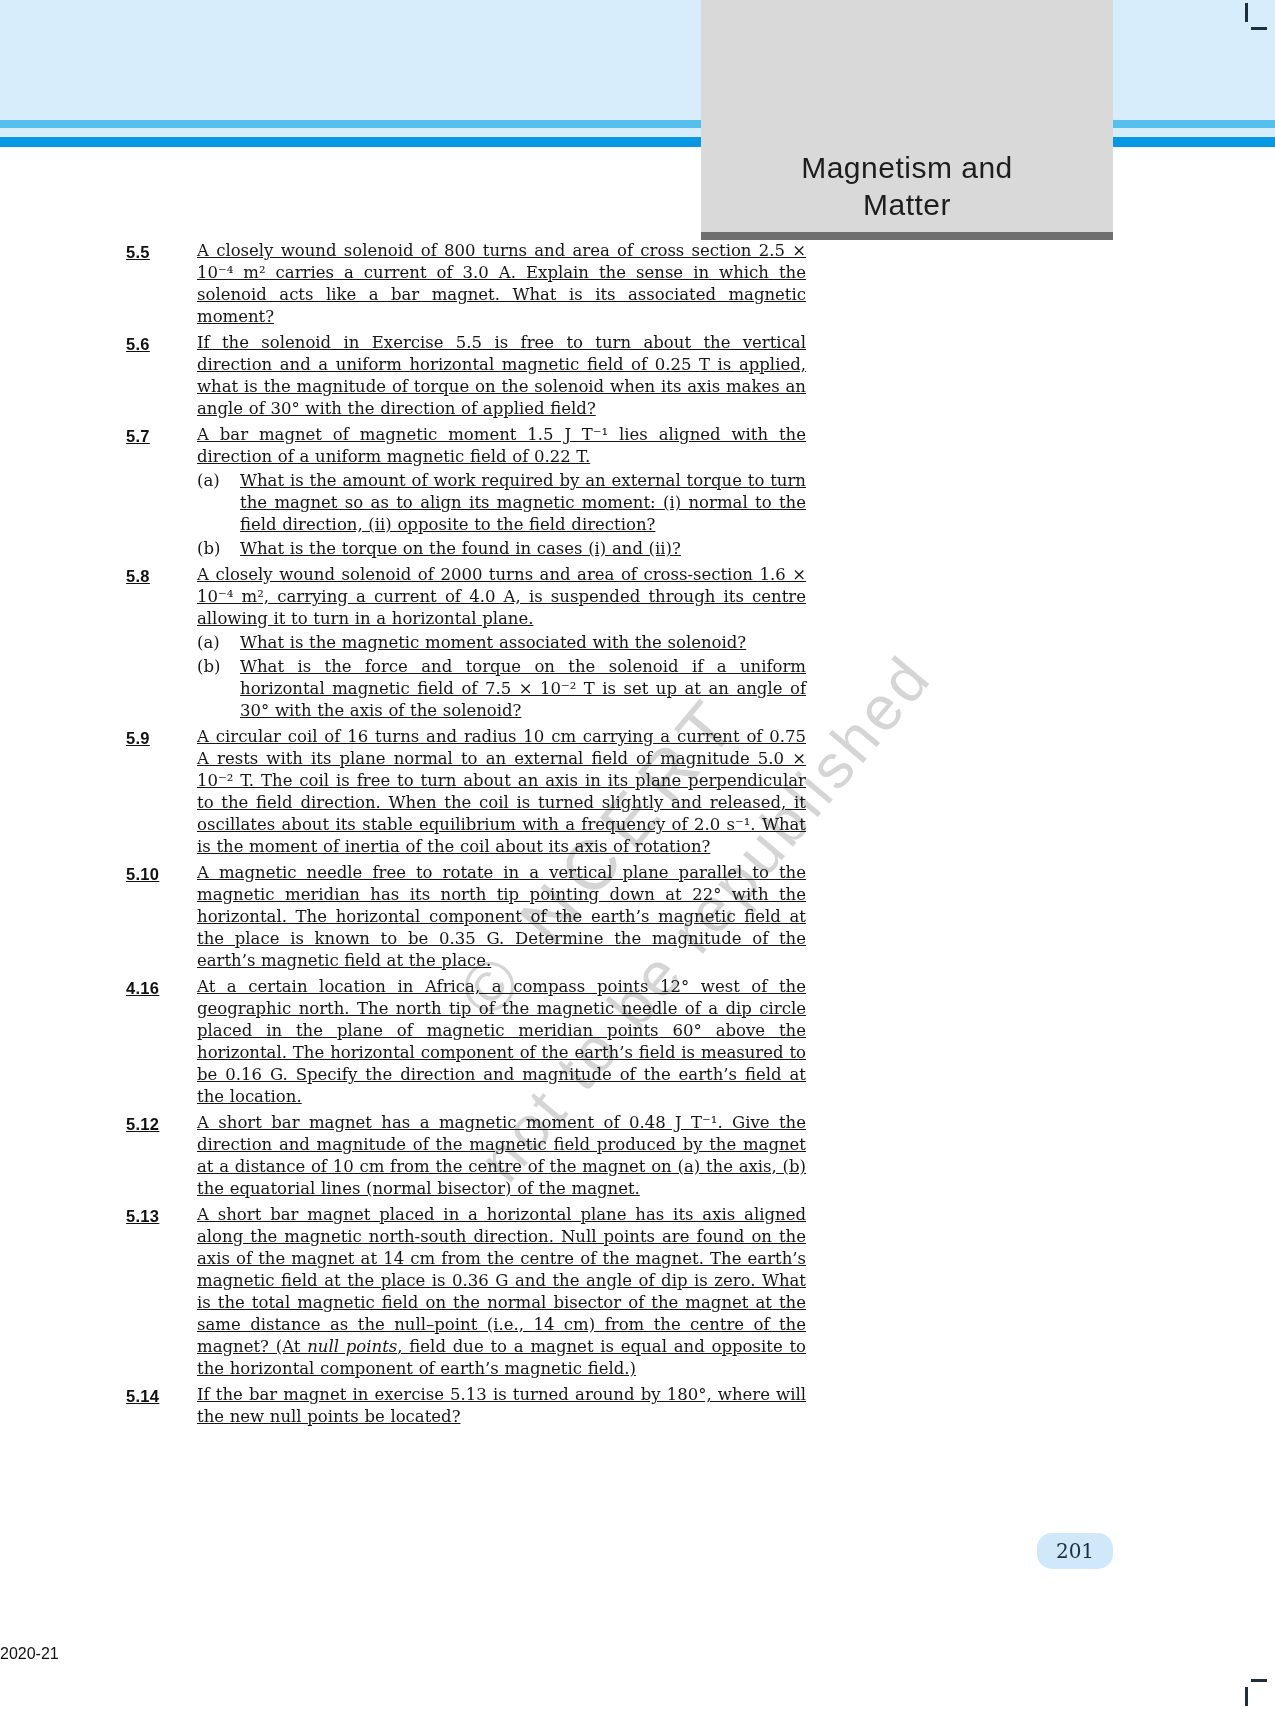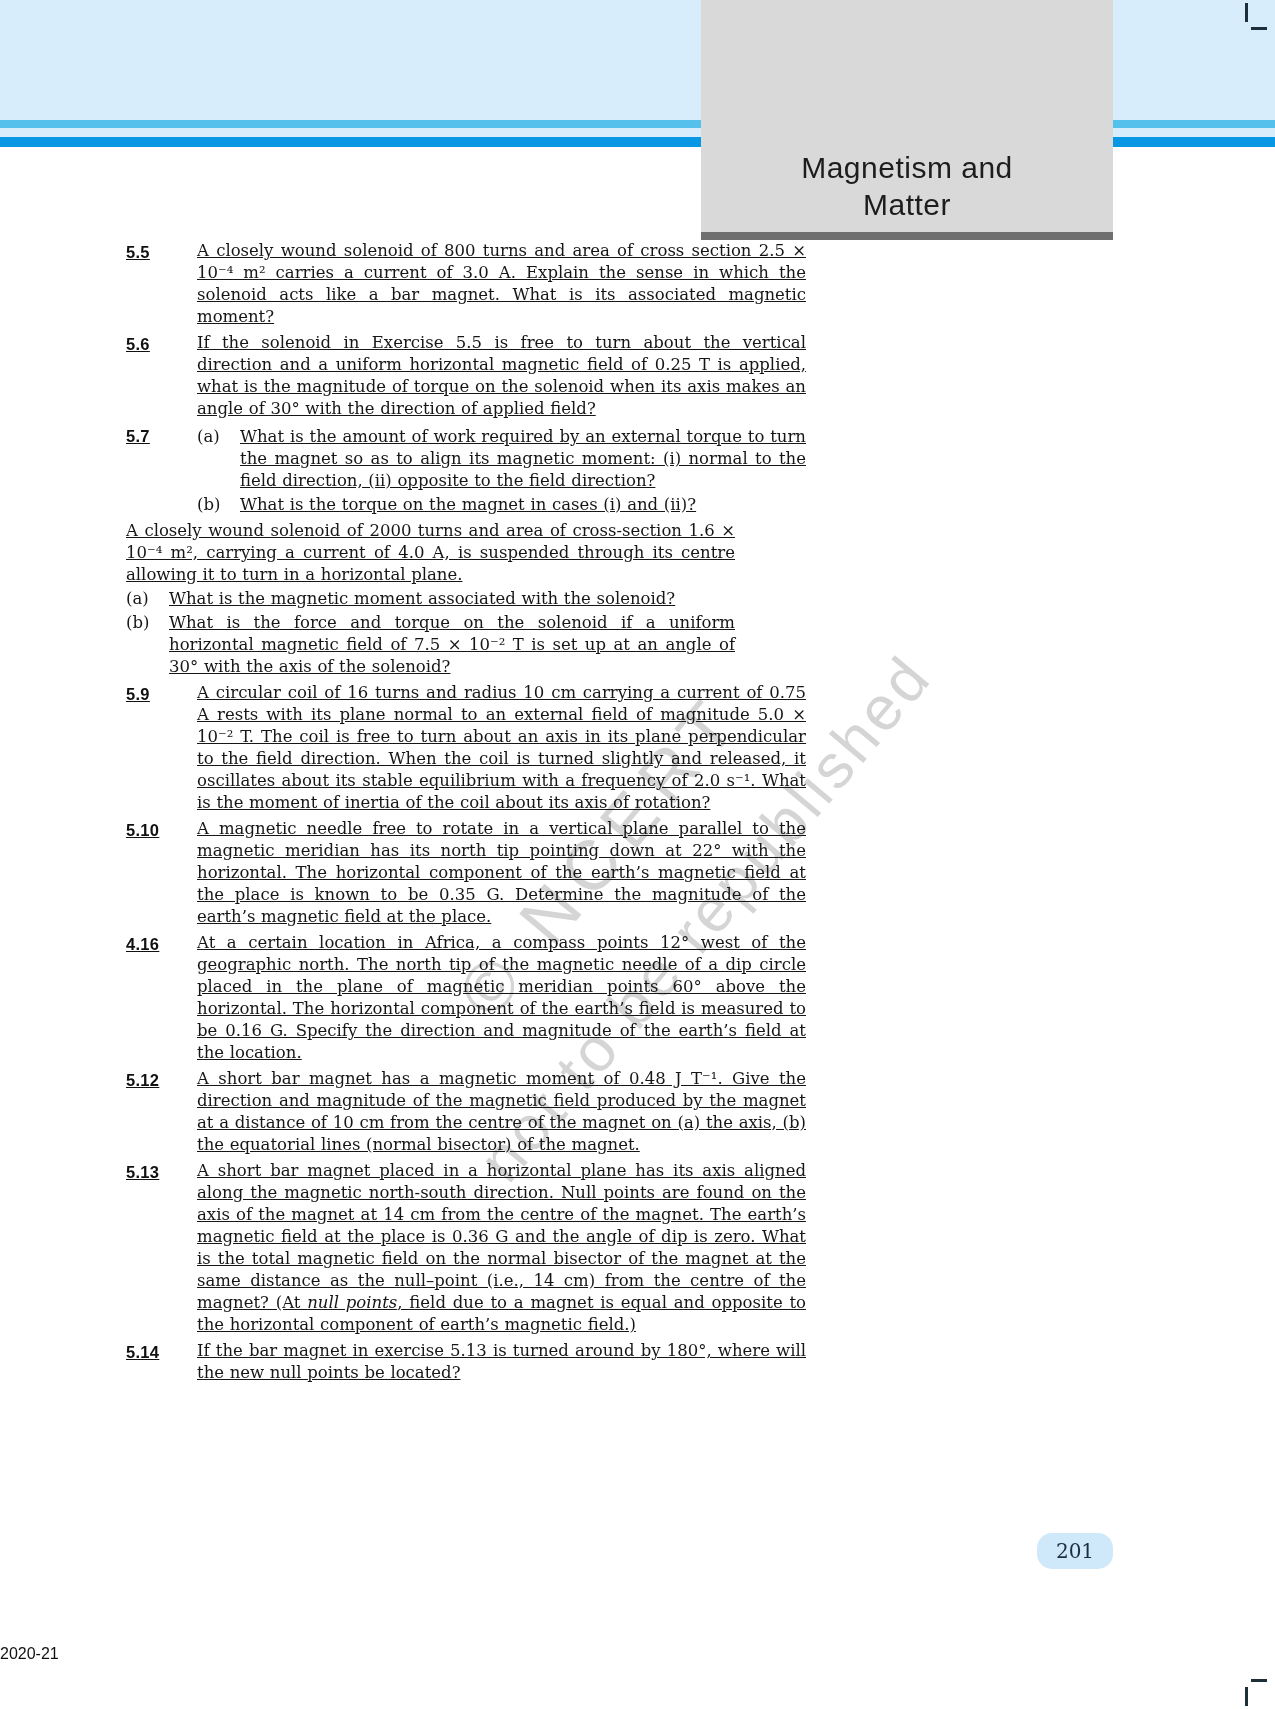--- a/index.html
+++ b/index.html
@@ -111,32 +111,34 @@
     <div class="ex">
       <div class="ex-num">5.6</div>
       <div class="ex-body">
         <p>If the solenoid in Exercise 5.5 is free to turn about the vertical direction and a uniform horizontal magnetic field of 0.25 T is applied, what is the magnitude of torque on the solenoid when its axis makes an angle of 30° with the direction of applied field?</p>
       </div>
     </div>
 
     <div class="ex">
       <div class="ex-num">5.7</div>
       <div class="ex-body">
+        <p>A bar magnet of magnetic moment 1.5 J T⁻¹ lies aligned with the direction of a uniform magnetic field of 0.22 T.</p>
         <div class="part">
           <span class="part-label">(a)</span>
           <p class="part-text">What is the amount of work required by an external torque to turn the magnet so as to align its magnetic moment: (i) normal to the field direction, (ii) opposite to the field direction?</p>
         </div>
         <div class="part">
           <span class="part-label">(b)</span>
-          <p class="part-text">What is the torque on the magnet in cases (i) and (ii)?</p>
+          <p class="part-text">What is the torque on the found in cases (i) and (ii)?</p>
         </div>
       </div>
     </div>
 
     <div class="ex">
+      <div class="ex-num">5.8</div>
       <div class="ex-body">
         <p>A closely wound solenoid of 2000 turns and area of cross-section 1.6 × 10⁻⁴ m², carrying a current of 4.0 A, is suspended through its centre allowing it to turn in a horizontal plane.</p>
         <div class="part">
           <span class="part-label">(a)</span>
           <p class="part-text">What is the magnetic moment associated with the solenoid?</p>
         </div>
         <div class="part">
           <span class="part-label">(b)</span>
           <p class="part-text">What is the force and torque on the solenoid if a uniform horizontal magnetic field of 7.5 × 10⁻² T is set up at an angle of 30° with the axis of the solenoid?</p>
         </div>

